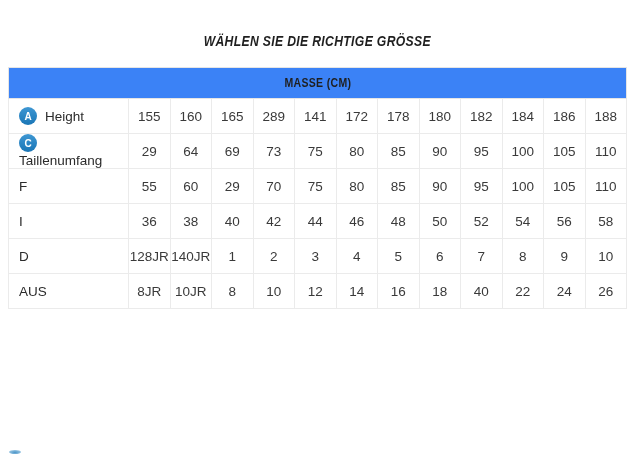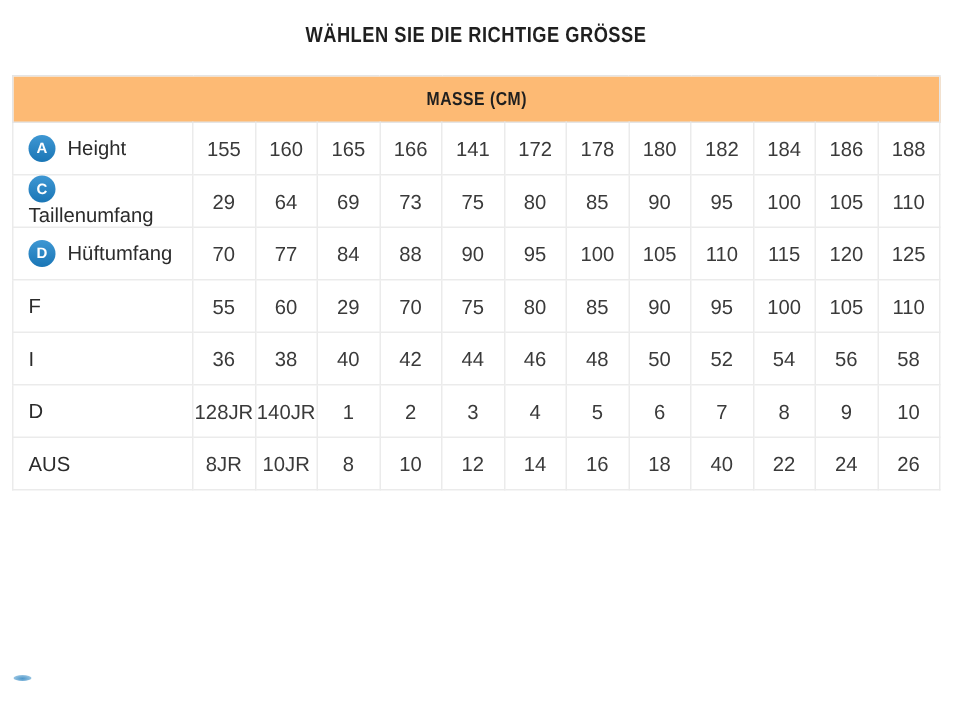--- a/index.html
+++ b/index.html
@@ -2,40 +2,40 @@
 <html><head>
 <meta charset="utf-8">
 <style>
   html,body{margin:0;padding:0;}
   body{
     width:635px;height:476px;overflow:hidden;position:relative;
     background:#ffffff;
     font-family:"Liberation Sans", sans-serif;
     color:#2b2b2b;
   }
-  .title-wrap{padding-top:15px;text-align:center;height:16px;}
+  .title-wrap{padding-top:32px;text-align:center;height:16px;font-style:italic;}
   .cond{
     display:inline-block;
     transform:scaleX(0.84);
     transform-origin:center;
     font-weight:700;
     letter-spacing:.4px;
     color:#1f1f1f;
     white-space:nowrap;
   }
   .page-title{font-size:14.5px;}
   table.size-chart{
     margin:19px 8px 0 8px;
     width:619px;
     border-collapse:collapse;
     table-layout:fixed;
   }
   col.label-col{width:120px;}
   th.bar{
-    background:#fdba74;
+    background:#3b82f6;
     border:1px solid #e5e5e5;
     height:30px;
     font-size:12.5px;
     text-align:center;
     padding:0;
   }
   td{
     border:1px solid #ebebeb;
     height:34px;
     padding:0;
@@ -97,21 +97,21 @@
   </colgroup>
   <tbody>
     <tr>
       <th class="bar" colspan="13"><span class="cond">MASSE (CM)</span></th>
     </tr>
     <tr>
       <td class="lbl"><span class="badge">A</span><span class="txt">Height</span></td>
       <td>155</td>
       <td>160</td>
       <td>165</td>
-      <td>166</td>
+      <td>289</td>
       <td>141</td>
       <td>172</td>
       <td>178</td>
       <td>180</td>
       <td>182</td>
       <td>184</td>
       <td>186</td>
       <td>188</td>
     </tr>
     <tr>
@@ -121,35 +121,20 @@
       <td>69</td>
       <td>73</td>
       <td>75</td>
       <td>80</td>
       <td>85</td>
       <td>90</td>
       <td>95</td>
       <td>100</td>
       <td>105</td>
       <td>110</td>
-    </tr>
-    <tr>
-      <td class="lbl"><span class="badge">D</span><span class="txt">Hüftumfang</span></td>
-      <td>70</td>
-      <td>77</td>
-      <td>84</td>
-      <td>88</td>
-      <td>90</td>
-      <td>95</td>
-      <td>100</td>
-      <td>105</td>
-      <td>110</td>
-      <td>115</td>
-      <td>120</td>
-      <td>125</td>
     </tr>
     <tr>
       <td class="lbl"><span class="txt">F</span></td>
       <td>55</td>
       <td>60</td>
       <td>29</td>
       <td>70</td>
       <td>75</td>
       <td>80</td>
       <td>85</td>

